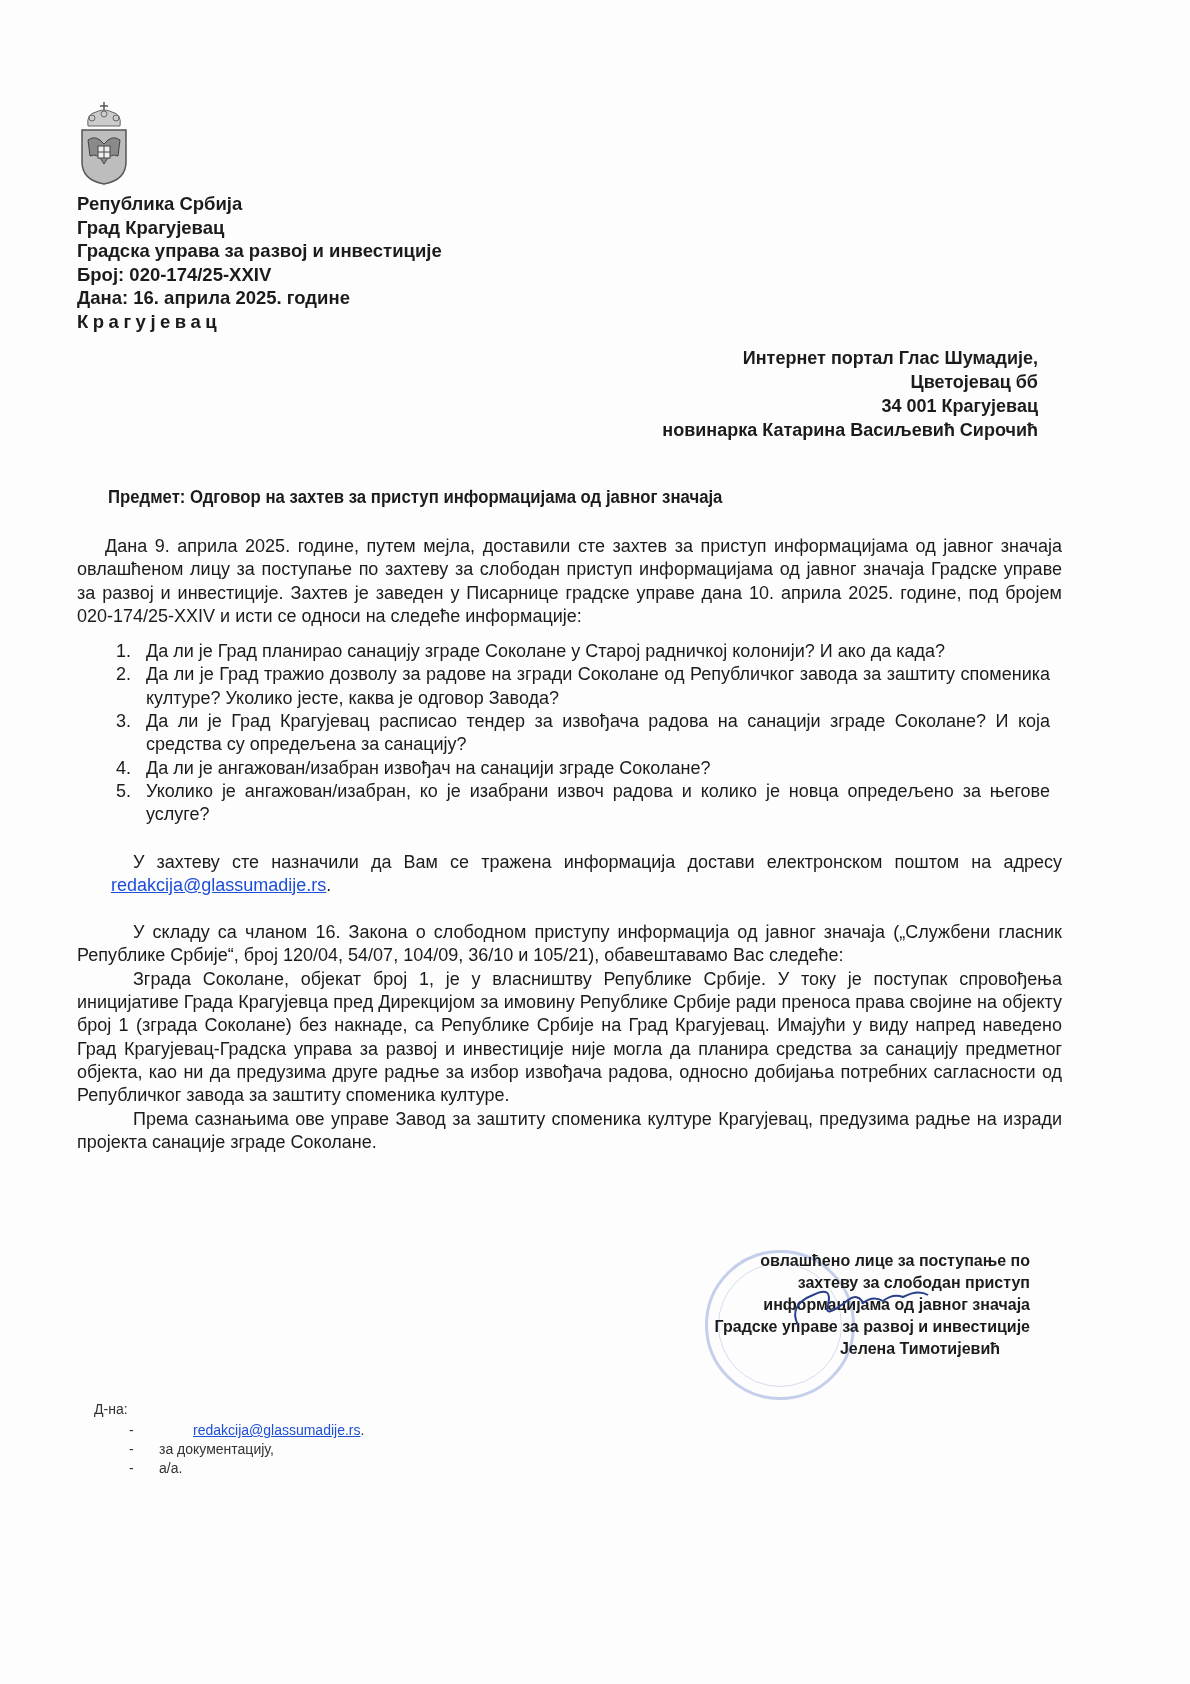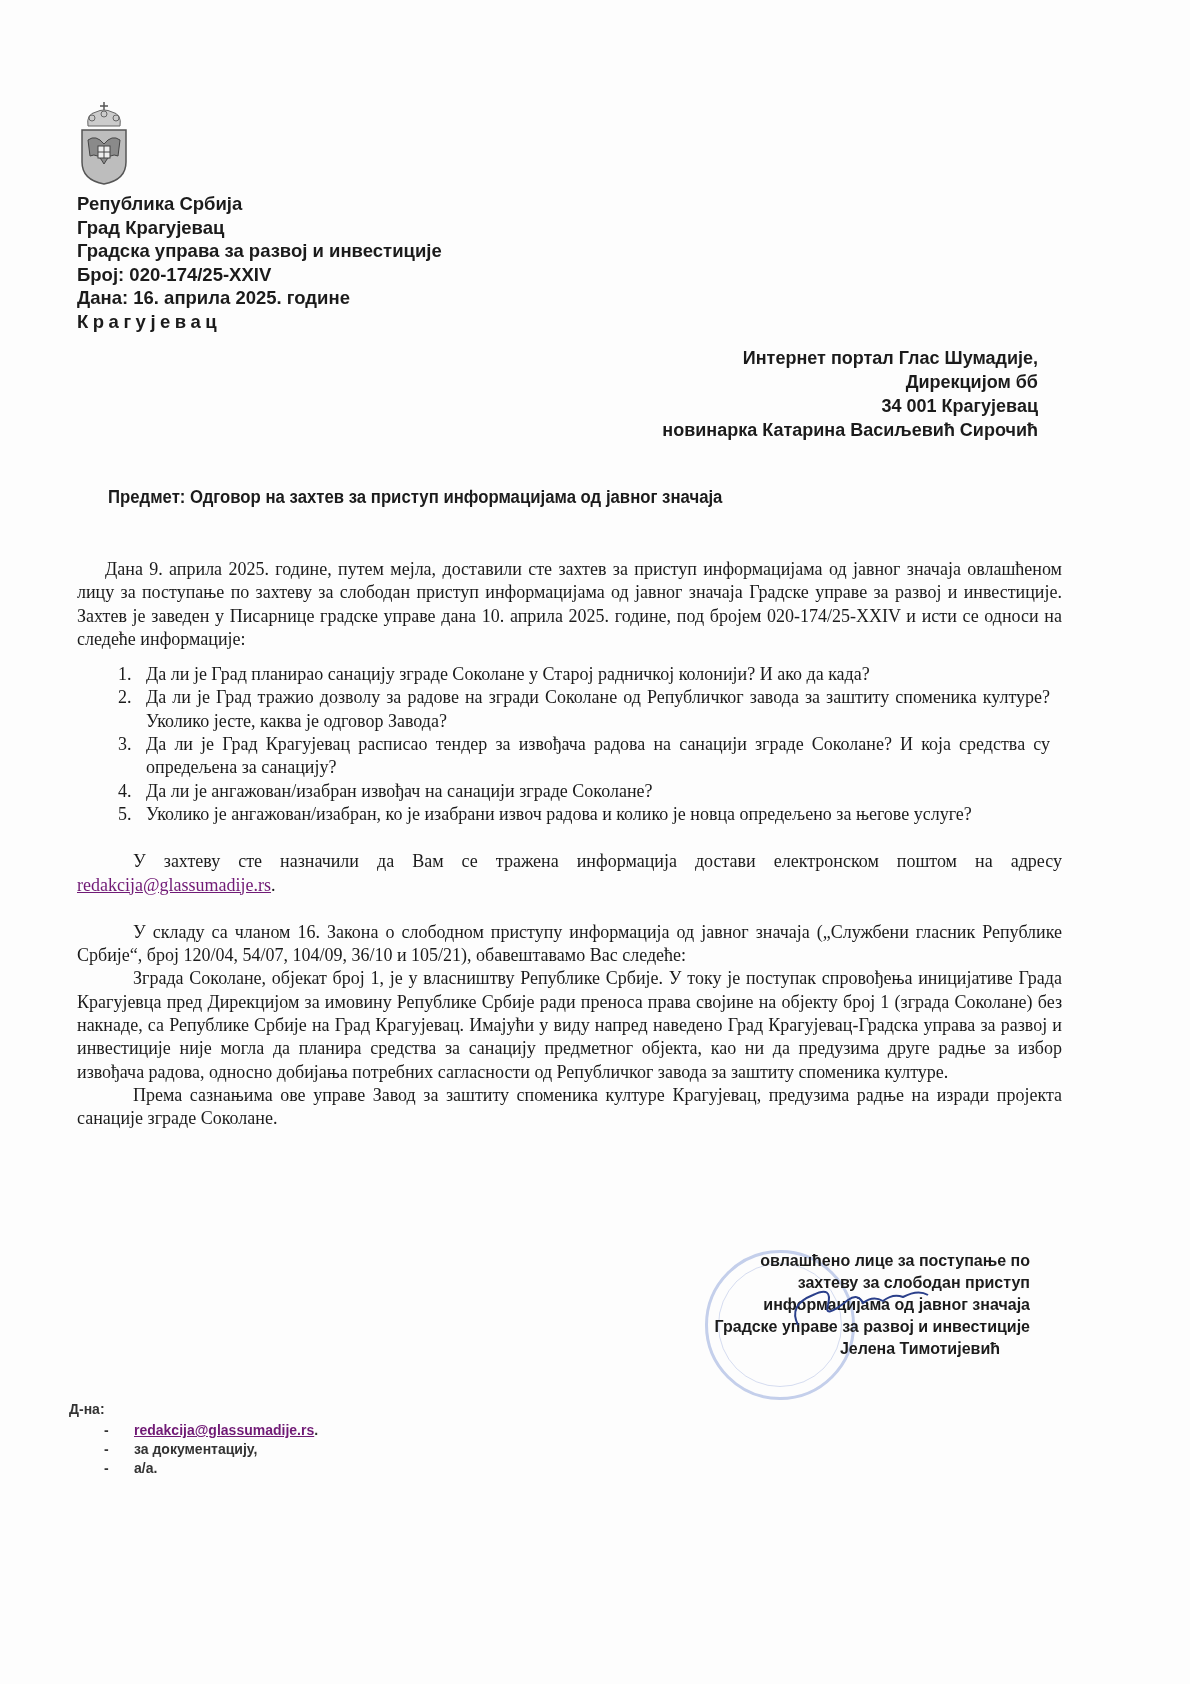--- a/index.html
+++ b/index.html
@@ -16,31 +16,31 @@
 
   .subject { position: absolute; left: 108px; top: 487px; font-weight: bold; font-size: 18px; transform: scaleX(0.93); transform-origin: left; white-space: nowrap; }
 
   .body-text { position: absolute; left: 77px; width: 985px; font-size: 18px; line-height: 23.3px; text-align: justify; }
   .indent { text-indent: 28px; }
   .indent2 { text-indent: 56px; }
 
   ol.questions { margin: 12px; padding-left: 47px; }
   ol.questions li { padding-left: 10px; }
 
-  .email-link { color: #701a75; text-decoration: underline; }
+  .email-link { color: #1d4ed8; text-decoration: underline; margin-left: 34px; }
 
   .signature { position: absolute; right: 160px; top: 1250px; text-align: right; font-weight: bold; font-size: 16px; line-height: 22px; }
   .signature .name-line { padding-right: 30px; }
 
   .stamp { position: absolute; left: 705px; top: 1250px; width: 150px; height: 150px; border-radius: 50%;
            border: 3px solid rgba(90,120,200,0.35); box-sizing: border-box; }
   .stamp::after { content: ""; position: absolute; inset: 10px; border-radius: 50%; border: 1.5px solid rgba(90,120,200,0.25); }
   .sig-scribble { position: absolute; left: 778px; top: 1275px; width: 170px; height: 60px; }
 
-  .distribution { position: absolute; left: 69px; top: 1400px; font-size: 14px; line-height: 19px; color: #333; font-weight: bold; }
+  .distribution { position: absolute; left: 94px; top: 1400px; font-size: 14px; line-height: 19px; color: #333; }
   .distribution ul { list-style: none; margin: 2px 0 0 0; padding: 0; }
   .distribution li { display: flex; }
   .distribution .dash { width: 65px; padding-left: 35px; box-sizing: border-box; }
 </style>
 </head>
 <body>
 
 <div class="page">
 
   <svg class="coat" viewBox="0 0 52 86">
@@ -61,28 +61,28 @@
     <div>Република Србија</div>
     <div>Град Крагујевац</div>
     <div>Градска управа за развој и инвестиције</div>
     <div>Број: 020-174/25-XXIV</div>
     <div>Дана: 16. априла 2025. године</div>
     <div class="city-spaced">Крагујевац</div>
   </div>
 
   <div class="recipient">
     <div>Интернет портал Глас Шумадије,</div>
-    <div>Дирекцијом бб</div>
+    <div>Цветојевац бб</div>
     <div>34 001 Крагујевац</div>
     <div>новинарка Катарина Васиљевић Сирочић</div>
   </div>
 
   <div class="subject">Предмет: Одговор на захтев за приступ информацијама од јавног значаја</div>
 
-  <div class="body-text" style="top:558px;font-family:Liberation Serif, serif;">
+  <div class="body-text" style="top:535px;">
     <div class="indent">Дана 9. априла 2025. године, путем мејла, доставили сте захтев за приступ информацијама од јавног значаја овлашћеном лицу за поступање по захтеву за слободан приступ  информацијама од јавног значаја Градске управе за развој и инвестиције. Захтев је заведен у Писарнице градске управе дана 10. априла 2025. године, под бројем 020-174/25-XXIV и исти се односи на следеће информације:</div>
     <ol class="questions">
       <li>Да ли је Град планирао санацију зграде Соколане у Старој радничкој колонији? И ако да када?</li>
       <li>Да ли је Град тражио дозволу за радове на згради Соколане од Републичког завода за заштиту споменика културе? Уколико јесте, каква је одговор Завода?</li>
       <li>Да ли је Град Крагујевац расписао тендер за извођача радова на санацији зграде Соколане? И која средства су опредељена за санацију?</li>
       <li>Да ли је ангажован/изабран извођач на санацији зграде Соколане?</li>
       <li>Уколико је ангажован/изабран, ко је изабрани извоч радова и колико је новца опредељено за његове услуге?</li>
     </ol>
 
     <div class="indent2" style="margin-top:24px;">

